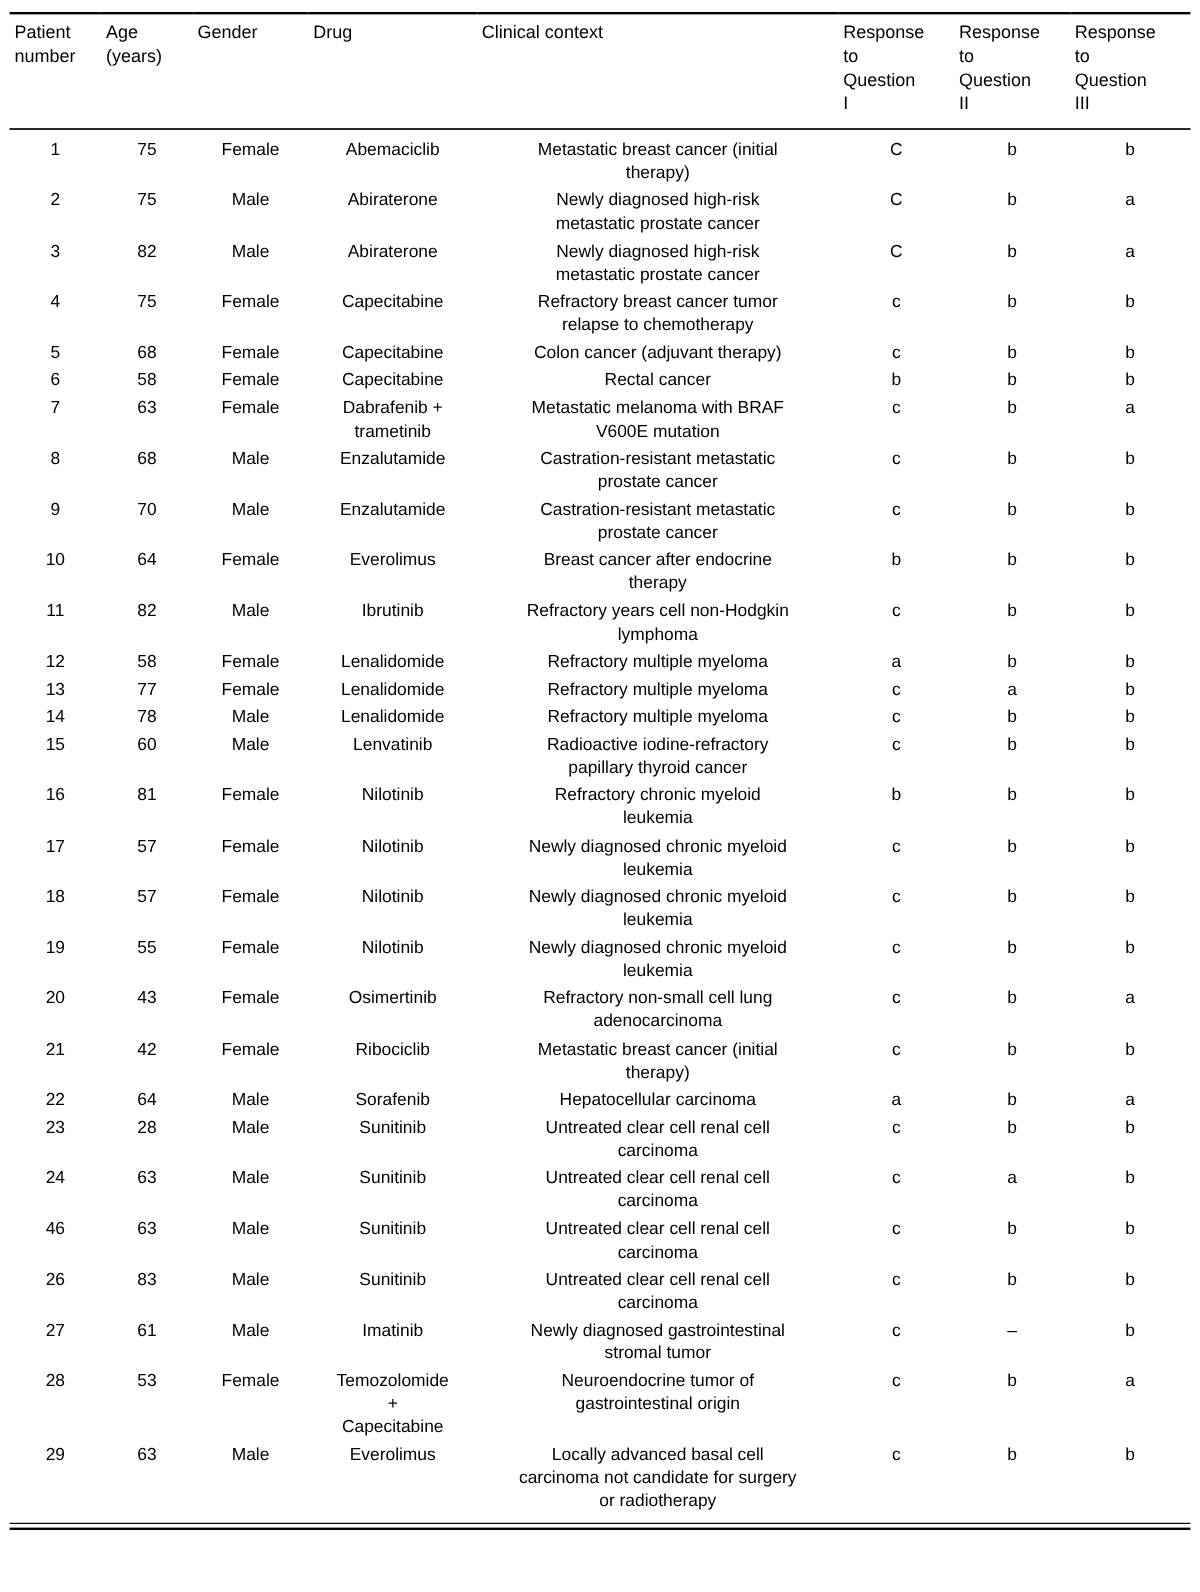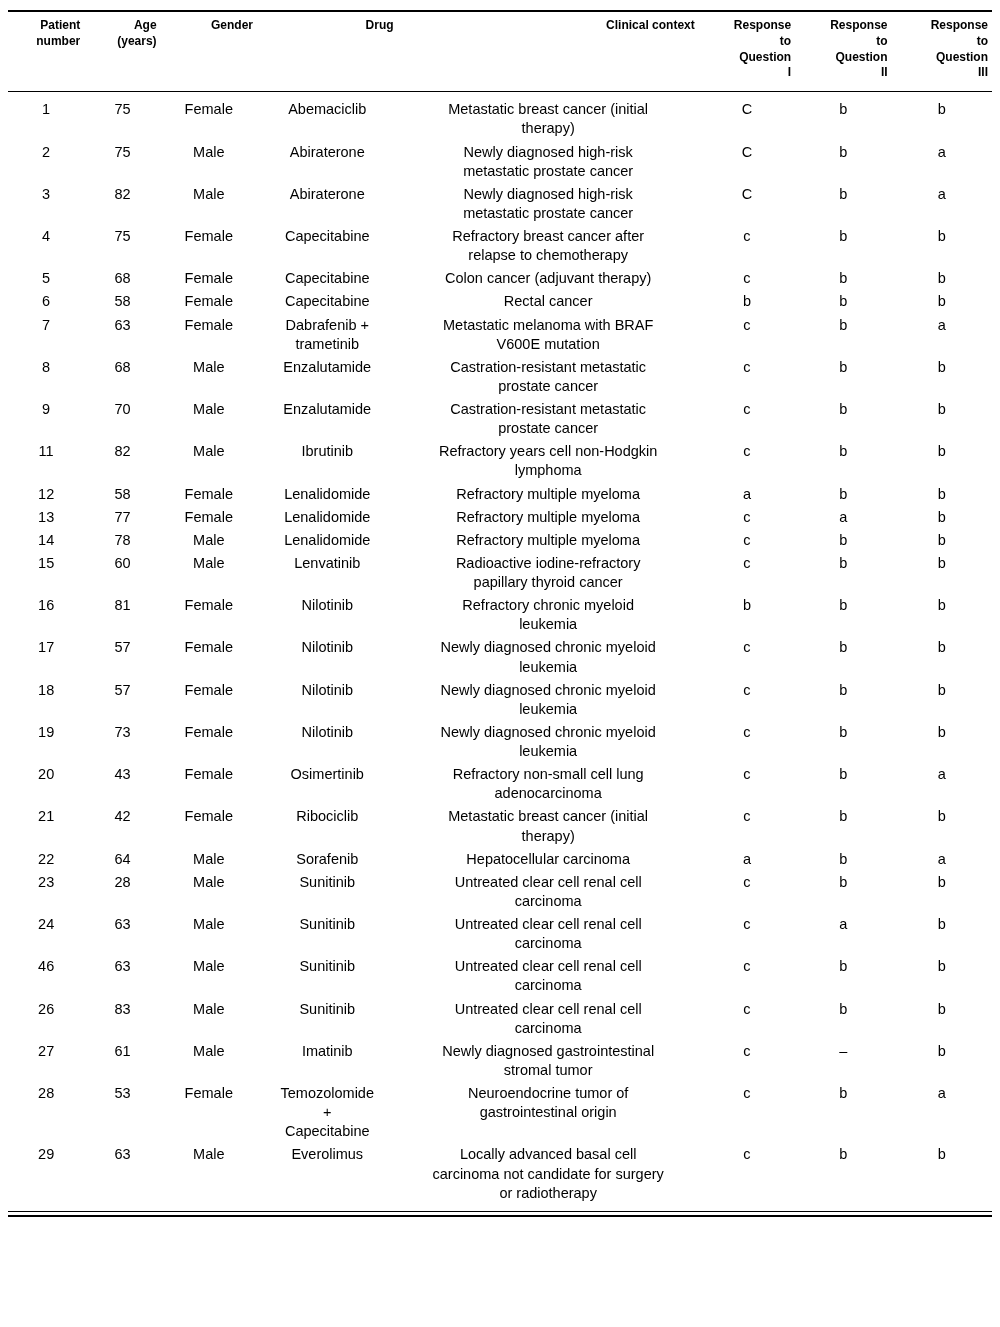--- a/index.html
+++ b/index.html
@@ -18,24 +18,24 @@
     box-sizing: border-box;
     padding: 10px 8px 6px 8px;
   }
   table.data-table {
     width: 984px;
     margin: 0 auto;
     border-collapse: collapse;
     table-layout: fixed;
   }
   table.data-table thead th {
-    font-weight: bold;
-    font-size: 12px;
+    font-weight: normal;
+    font-size: 15px;
     line-height: 1.32;
-    text-align: right;
+    text-align: left;
     vertical-align: top;
     padding: 6px 4px 10px 4px;
   }
   thead tr.head-row {
     border-top: 2px solid #000;
     border-bottom: 1.6px solid #000;
   }
   tbody tr:first-child td {
     padding-top: 8px;
   }
@@ -137,21 +137,21 @@
 metastatic prostate cancer</td>
           <td class="cell-multiline">C</td>
           <td class="cell-multiline">b</td>
           <td class="cell-multiline">a</td>
         </tr>
         <tr>
           <td class="cell-multiline">4</td>
           <td class="cell-multiline">75</td>
           <td class="cell-multiline">Female</td>
           <td class="cell-multiline">Capecitabine</td>
-          <td class="cell-multiline">Refractory breast cancer after
+          <td class="cell-multiline">Refractory breast cancer tumor
 relapse to chemotherapy</td>
           <td class="cell-multiline">c</td>
           <td class="cell-multiline">b</td>
           <td class="cell-multiline">b</td>
         </tr>
         <tr>
           <td class="cell-multiline">5</td>
           <td class="cell-multiline">68</td>
           <td class="cell-multiline">Female</td>
           <td class="cell-multiline">Capecitabine</td>
@@ -198,20 +198,31 @@
           <td class="cell-multiline">70</td>
           <td class="cell-multiline">Male</td>
           <td class="cell-multiline">Enzalutamide</td>
           <td class="cell-multiline">Castration-resistant metastatic
 prostate cancer</td>
           <td class="cell-multiline">c</td>
           <td class="cell-multiline">b</td>
           <td class="cell-multiline">b</td>
         </tr>
         <tr>
+          <td class="cell-multiline">10</td>
+          <td class="cell-multiline">64</td>
+          <td class="cell-multiline">Female</td>
+          <td class="cell-multiline">Everolimus</td>
+          <td class="cell-multiline">Breast cancer after endocrine
+therapy</td>
+          <td class="cell-multiline">b</td>
+          <td class="cell-multiline">b</td>
+          <td class="cell-multiline">b</td>
+        </tr>
+        <tr>
           <td class="cell-multiline">11</td>
           <td class="cell-multiline">82</td>
           <td class="cell-multiline">Male</td>
           <td class="cell-multiline">Ibrutinib</td>
           <td class="cell-multiline">Refractory years cell non-Hodgkin
 lymphoma</td>
           <td class="cell-multiline">c</td>
           <td class="cell-multiline">b</td>
           <td class="cell-multiline">b</td>
         </tr>
@@ -284,21 +295,21 @@
           <td class="cell-multiline">Female</td>
           <td class="cell-multiline">Nilotinib</td>
           <td class="cell-multiline">Newly diagnosed chronic myeloid
 leukemia</td>
           <td class="cell-multiline">c</td>
           <td class="cell-multiline">b</td>
           <td class="cell-multiline">b</td>
         </tr>
         <tr>
           <td class="cell-multiline">19</td>
-          <td class="cell-multiline">73</td>
+          <td class="cell-multiline">55</td>
           <td class="cell-multiline">Female</td>
           <td class="cell-multiline">Nilotinib</td>
           <td class="cell-multiline">Newly diagnosed chronic myeloid
 leukemia</td>
           <td class="cell-multiline">c</td>
           <td class="cell-multiline">b</td>
           <td class="cell-multiline">b</td>
         </tr>
         <tr>
           <td class="cell-multiline">20</td>

